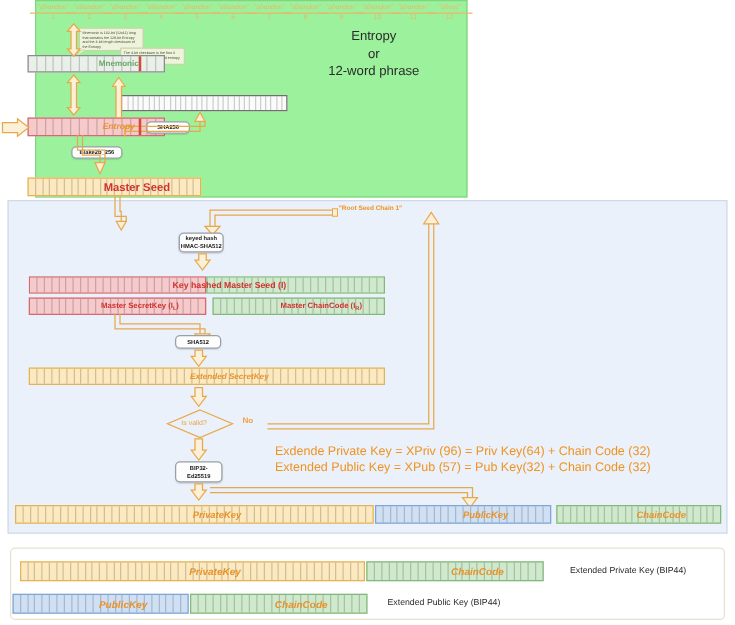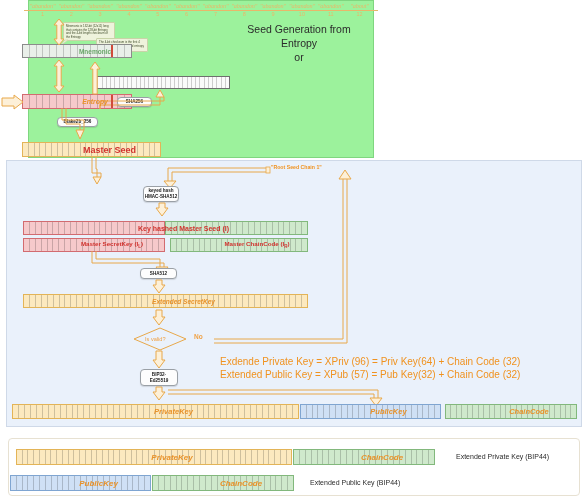--- a/index.html
+++ b/index.html
@@ -170,23 +170,23 @@
       <div class="n">11</div>
     </div>
     <div class="wordcell" style="left: 309.583px;">
       <div class="w">"about"</div>
       <div class="rule"></div>
       <div class="n">12</div>
     </div>
   </div>
 
 <div class="title" style="left:224px;top:22px;width:150px;">
-  <div>Seed Generation from</div>
   <div>Entropy</div>
   <div>or</div>
+  <div>12-word phrase</div>
 </div>
 
 <div class="callout" style="left:63px;top:22px;width:52px;height:19px;">
   <span>Mnemonic is 132-bit (12x11) long that contains  the 128-bit Entropy and the 4-bit length checksum of the Entropy</span>
 </div>
 <div class="ar" style="left:60px;top:38px;">
   <svg width="10" height="8">
       <polygon points="0,8 5,2 8,2" fill="#eef3dc" stroke="#c9d3a8" stroke-width="0.6"></polygon>
     </svg>
 </div>

